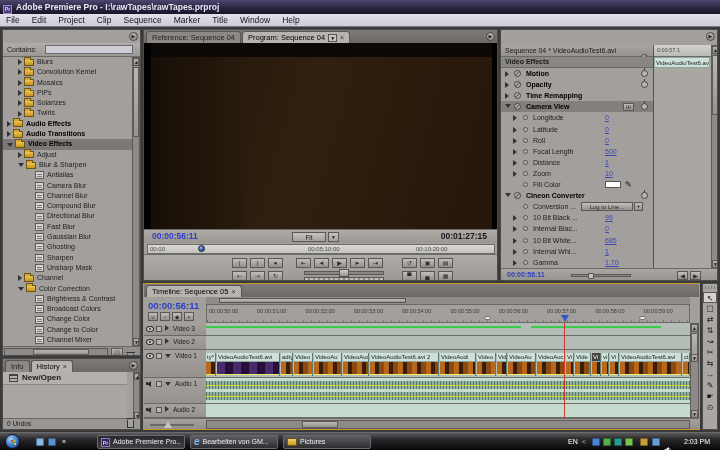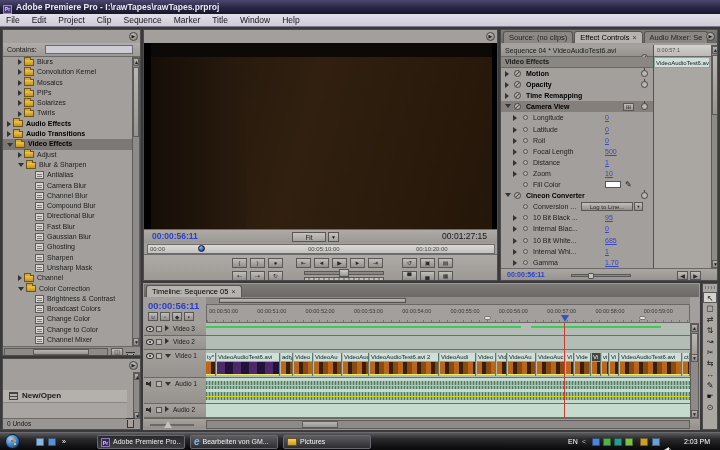--- a/index.html
+++ b/index.html
@@ -53,21 +53,21 @@
     font-size:5px;line-height:7px;text-align:center;color:#222}
 
   
   .gbtn{position:absolute;background:linear-gradient(#c2bfbb,#938f8b);border:1px solid #5a5856;
     color:#2a2a2a;text-align:center;overflow:hidden}
 
   
   .videoarea{position:absolute;left:0;top:13px;width:353px;height:186px;background:#000;overflow:hidden}
   .ctlbar{position:absolute;left:0;width:100%;background:linear-gradient(#aeaba7,#9b9894);border-top:1px solid #6e6c6a}
   .tcblue{color:#2b3ec9;font-weight:bold}
-  .tcdark{color:#15151a;font-weight:normal}
+  .tcdark{color:#15151a;font-weight:bold}
   .miniruler{position:absolute;background:linear-gradient(#dcdad6,#c3c1bd);border:1px solid #6e6c6a;font-size:6px;color:#4a4a48;overflow:hidden}
   .ball{position:absolute;width:7px;height:7px;border-radius:50%;background:radial-gradient(circle at 35% 30%,#9ab4f0,#3453c8 60%,#1a2a78);border:1px solid #122}
   .sw{width:7px;height:7px;border:1px solid #444;border-radius:50%;position:relative;background:#b9b6b2;display:inline-block}
   .sw::before{content:"";position:absolute;top:-3px;left:2px;width:1px;height:2px;background:#444}
 
   
   .ecrow{position:absolute;left:0;width:152px;height:11px;font-size:7px;line-height:11px;white-space:nowrap;overflow:hidden}
   .ecrow.sel{background:#847f7a}
   .ecval{color:#3947c3;text-decoration:underline}
   .kf{display:inline-block;width:5px;height:5px;border:1px solid #555;border-radius:50%;background:#b5b2ae}
@@ -283,35 +283,48 @@
     <div class="abs" style="left:0;top:316px;width:137px;height:10px;background:#918e8b;border-top:1px solid #6b6966">
       <div class="abs sb" style="left:1px;top:1px;width:104px;height:8px">
         <div class="thumb" style="left:28px;top:0;width:56px;height:6px"></div>
       </div>
       <div class="gbtn" style="left:108px;top:1px;width:12px;height:8px;font-size:6px;line-height:7px">◫</div>
       <div class="abs" style="left:124px;top:1px"><span class="ico-trash"></span></div>
     </div>
   </div>
 
   <div class="panel" style="left:2px;top:358px;width:139px;height:72px">
+    <div class="tabrow" id="hist-tabs"><div class="tab" style="display: inline-flex;">
+          <div class="tlbl" style="display: inline;">Info</div>
+        </div><div class="tab active" style="display: inline-flex;">
+          <div class="tlbl" style="display: inline;">History</div>
+          <div class="tx" style="display: inline-block;">×</div>
+        </div></div>
     <div class="pmenu">▶</div>
-    <div class="abs" id="hist-list" style="left:0;top:31px;width:124px;height:46px;background:#a8a5a2">
+    <div class="abs" id="hist-list" style="left:0;top:13px;width:124px;height:46px;background:#a8a5a2">
         <div style="height: 13px; background: rgb(180, 177, 173); border-bottom: 1px solid rgb(138, 135, 132); font-size: 8px; font-weight: bold; line-height: 12px; white-space: nowrap;"><div style="display: inline-block; width: 9px; height: 8px; margin: 2px 4px 0px 6px; background: repeating-linear-gradient(rgb(68, 68, 68) 0px, rgb(68, 68, 68) 1px, rgb(180, 177, 173) 1px, rgb(180, 177, 173) 3px); border: 1px solid rgb(68, 68, 68); vertical-align: top;"></div><span>New/Open</span></div>
       </div>
     <div class="abs sb" style="left:130px;top:13px;width:7px;height:46px">
       <div class="sbtn" style="left:0;top:0;width:5px;height:7px">▲</div>
       <div class="sbtn" style="left:0;top:39px;width:5px;height:7px">▼</div>
     </div>
     <div class="abs" style="left:0;top:59px;width:137px;height:11px;background:#999693;border-top:1px solid #6b6966;font-size:6.5px;line-height:10px">
       <span style="margin-left:4px">0 Undos</span>
       <span class="abs" style="right:6px;top:1px"><span class="ico-trash"></span></span>
     </div>
   </div>
 
   <div class="panel" style="left:143px;top:29px;width:355px;height:252px">
+    <div class="tabrow" id="mon-tabs"><div class="tab" style="display: inline-flex;">
+          <div class="tlbl" style="display: inline;">Reference: Sequence 04</div>
+        </div><div class="tab active" style="display: inline-flex;">
+          <div class="tlbl" style="display: inline;">Program: Sequence 04</div>
+          <div class="tdd" style="display: inline-block;">▼</div>
+          <div class="tx" style="display: inline-block;">×</div>
+        </div></div>
     <div class="pmenu">▶</div>
 
     <div class="videoarea">
       <div class="abs" id="scene" style="left:7px;top:0;width:341px;height:186px;background:linear-gradient(105deg,#1c130b,#31200f 45%,#241609);overflow:hidden">
           <div style="left: 0px; top: 0px; width: 341px; height: 14px; background: rgb(13, 9, 6);"></div>
           <div style="left: 0px; top: 0px; width: 96px; height: 186px; background: linear-gradient(90deg, rgb(22, 14, 7), rgb(42, 27, 14));"></div>
         </div>
     </div>
 
     <div class="ctlbar" style="top:199px;height:14px;font-size:8.5px;line-height:13px">
@@ -347,28 +360,20 @@
         <div class="gbtn" style="left: 88px; top: 16px; width: 15px; height: 10px; font-size: 6px; line-height: 9px;">⇠</div>
         <div class="gbtn" style="left: 106px; top: 16px; width: 15px; height: 10px; font-size: 6px; line-height: 9px;">⇢</div>
         <div class="gbtn" style="left: 124px; top: 16px; width: 15px; height: 10px; font-size: 6px; line-height: 9px;">↻</div>
         <div class="gbtn" style="left: 258px; top: 16px; width: 15px; height: 10px; font-size: 6px; line-height: 9px;">▀</div>
         <div class="gbtn" style="left: 276px; top: 16px; width: 15px; height: 10px; font-size: 6px; line-height: 9px;">▄</div>
         <div class="gbtn" style="left: 294px; top: 16px; width: 15px; height: 10px; font-size: 6px; line-height: 9px;">▦</div>
       </div>
   </div>
 
   <div class="panel" style="left:500px;top:29px;width:218px;height:252px">
-    <div class="tabrow" id="ec-tabs"><div class="tab" style="display: inline-flex;">
-          <div class="tlbl" style="display: inline;">Source: (no clips)</div>
-        </div><div class="tab active" style="display: inline-flex;">
-          <div class="tlbl" style="display: inline;">Effect Controls</div>
-          <div class="tx" style="display: inline-block;">×</div>
-        </div><div class="tab" style="display: inline-flex;">
-          <div class="tlbl" style="display: inline;">Audio Mixer: Se</div>
-        </div></div>
     <div class="pmenu">▶</div>
 
     <div class="abs" style="left:0;top:15px;width:152px;height:12px;background:linear-gradient(#a8a5a1,#96938f);border-bottom:1px solid #6b6966;font-size:7px;line-height:11px;white-space:nowrap;overflow:hidden">
       <span style="margin-left:4px">Sequence 04 * VideoAudioTest6.avi</span>
     </div>
     <span class="fxico abs" style="left:140px;top:17px"></span>
 
     <div class="abs" style="left:0;top:27px;width:152px;height:11px;background:#8a8783;border-bottom:1px solid #6b6966;font-size:7px;font-weight:bold;line-height:10px">
       <span style="margin-left:4px">Video Effects</span>
       <span class="fxico abs" style="left:140px;top:2px"></span>

